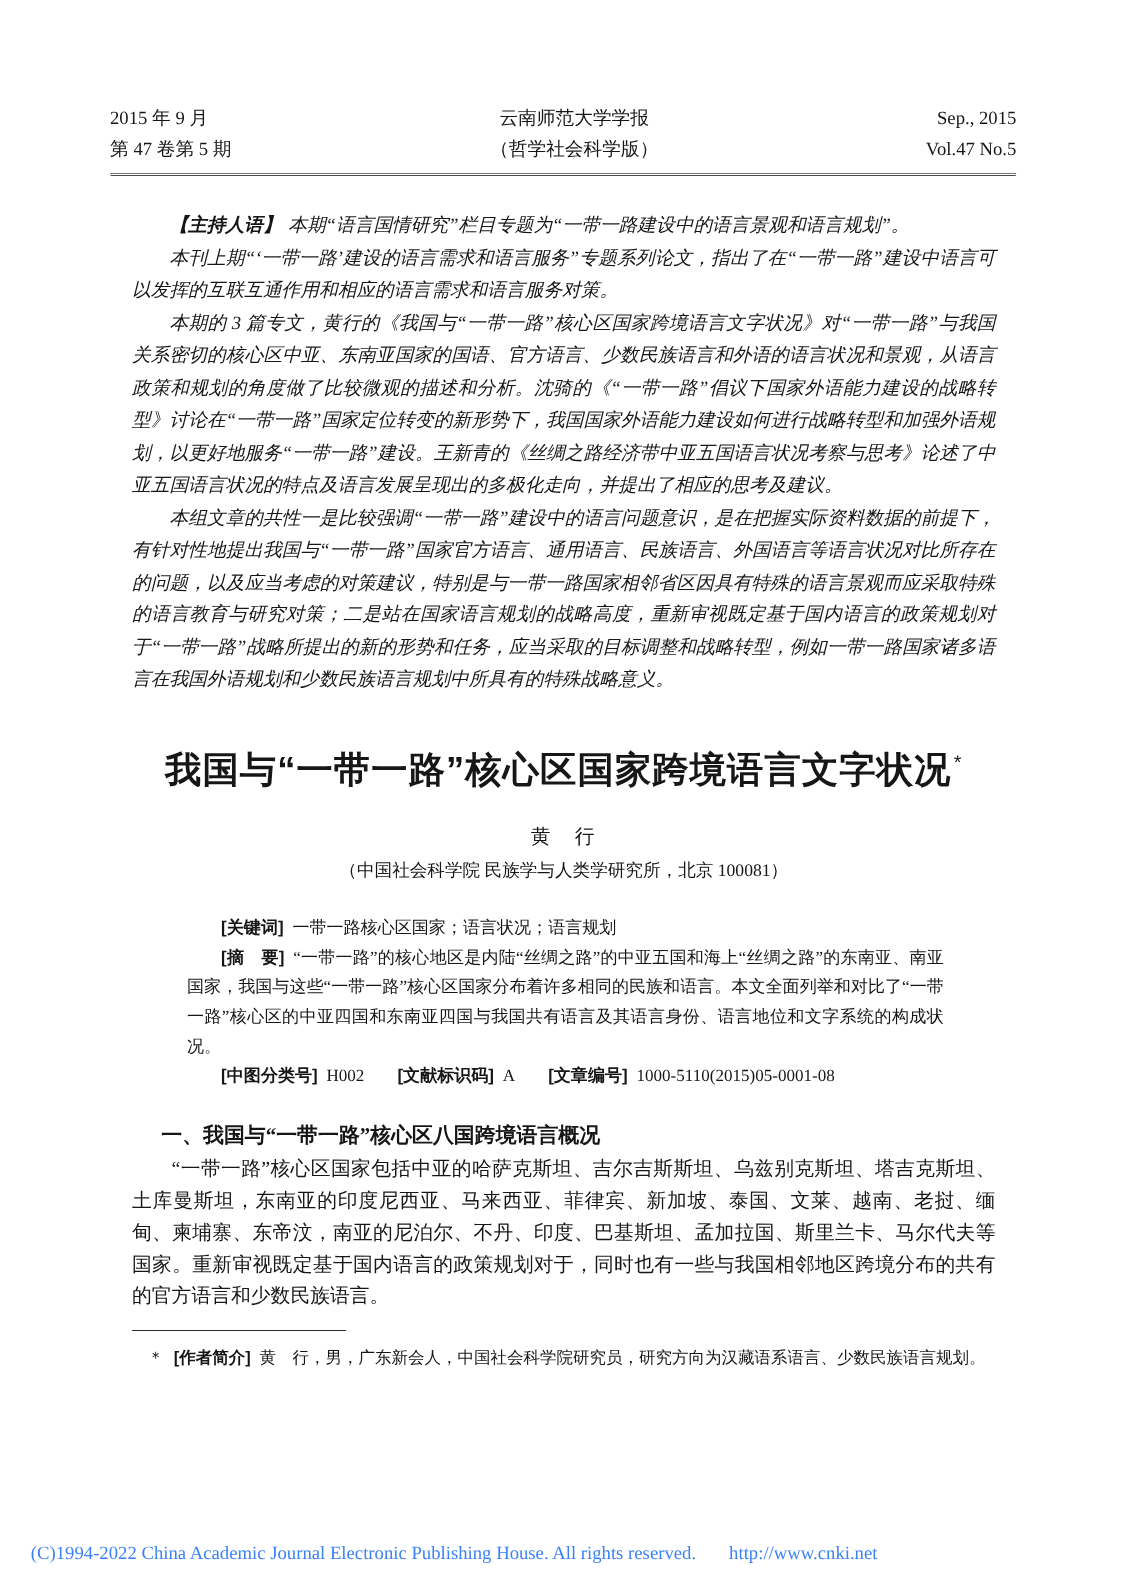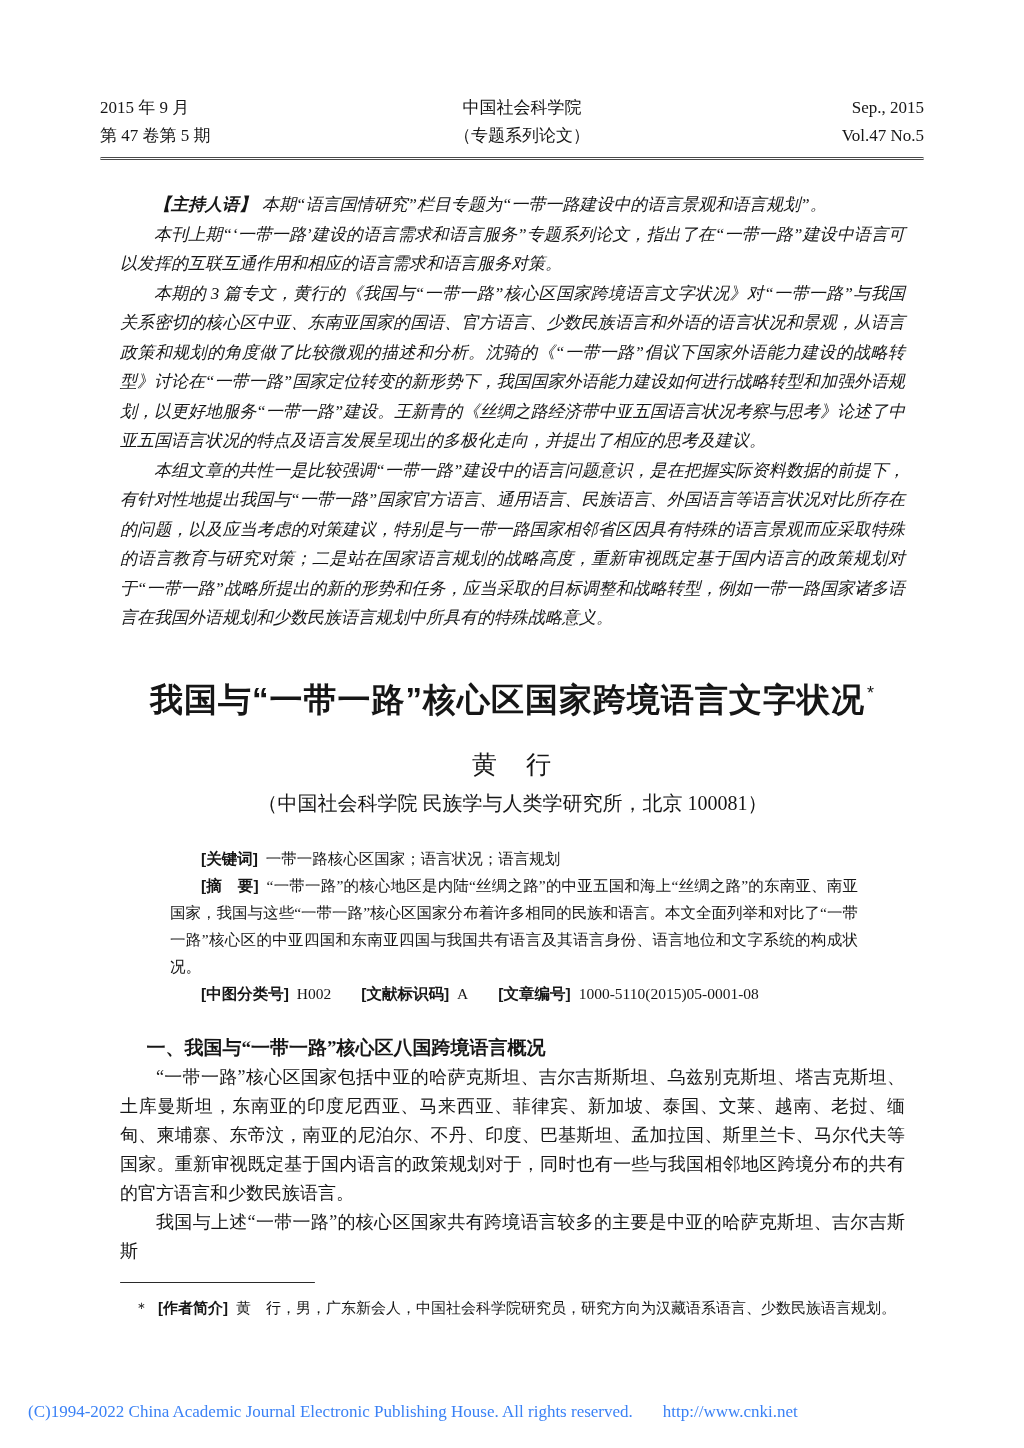--- a/index.html
+++ b/index.html
@@ -57,27 +57,27 @@
   }
   .title-mark {
     font-size: 18px;
     font-weight: normal;
     vertical-align: super;
     margin-left: 2px;
   }
   .author {
     margin-top: 24px;
     text-align: center;
-    font-size: 25px;
+    font-size: 18px;
     letter-spacing: 2px;
   }
   .affiliation {
     margin-top: 9px;
     text-align: center;
-    font-size: 20px;
+    font-size: 16px;
   }
   
   .meta {
     margin: 28px 47px 0 50px;
     font-size: 15.5px;
     line-height: 27px;
     text-align: justify;
   }
   .meta p { text-indent: 2em; }
   .meta-label {
@@ -130,22 +130,22 @@
 <body>
 
 <div class="page">
 
   <div class="header">
     <div class="header-col left">
       <div>2015 年 9 月</div>
       <div>第 47 卷第 5 期</div>
     </div>
     <div class="header-col mid">
-      <div>中国社会科学院</div>
-      <div>（专题系列论文）</div>
+      <div>云南师范大学学报</div>
+      <div>（哲学社会科学版）</div>
     </div>
     <div class="header-col right">
       <div>Sep., 2015</div>
       <div>Vol.47 No.5</div>
     </div>
   </div>
   <div class="header-rule"></div>
 
   <div class="main">
 
@@ -162,21 +162,20 @@
     <div class="affiliation">（中国社会科学院 民族学与人类学研究所，北京 100081）</div>
 
     <section class="meta">
       <p><span class="meta-label">[关键词]</span><span>一带一路核心区国家；语言状况；语言规划</span></p>
       <p><span class="meta-label">[摘　要]</span><span>“一带一路”的核心地区是内陆“丝绸之路”的中亚五国和海上“丝绸之路”的东南亚、南亚国家，我国与这些“一带一路”核心区国家分布着许多相同的民族和语言。本文全面列举和对比了“一带一路”核心区的中亚四国和东南亚四国与我国共有语言及其语言身份、语言地位和文字系统的构成状况。</span></p>
       <p><span class="meta-label">[中图分类号]</span><span>H002</span><span class="meta-label gap">[文献标识码]</span><span>A</span><span class="meta-label gap">[文章编号]</span><span>1000-5110(2015)05-0001-08</span></p>
     </section>
 
     <h2 class="section-heading">一、我国与“一带一路”核心区八国跨境语言概况</h2>
     <p class="body-para">“一带一路”核心区国家包括中亚的哈萨克斯坦、吉尔吉斯斯坦、乌兹别克斯坦、塔吉克斯坦、土库曼斯坦，东南亚的印度尼西亚、马来西亚、菲律宾、新加坡、泰国、文莱、越南、老挝、缅甸、柬埔寨、东帝汶，南亚的尼泊尔、不丹、印度、巴基斯坦、孟加拉国、斯里兰卡、马尔代夫等国家。重新审视既定基于国内语言的政策规划对于，同时也有一些与我国相邻地区跨境分布的共有的官方语言和少数民族语言。</p>
-    <p class="body-para">我国与上述“一带一路”的核心区国家共有跨境语言较多的主要是中亚的哈萨克斯坦、吉尔吉斯斯</p>
 
     <div class="footnote-rule"></div>
     <p class="footnote"><span class="fn-mark">＊</span><span class="meta-label">[作者简介]</span><span>黄　行，男，广东新会人，中国社会科学院研究员，研究方向为汉藏语系语言、少数民族语言规划。</span></p>
 
   </div>
 
   <div class="copyright">
     <span>(C)1994-2022 China Academic Journal Electronic Publishing House. All rights reserved.</span><span class="cnki-url">http://www.cnki.net</span>
   </div>
 

